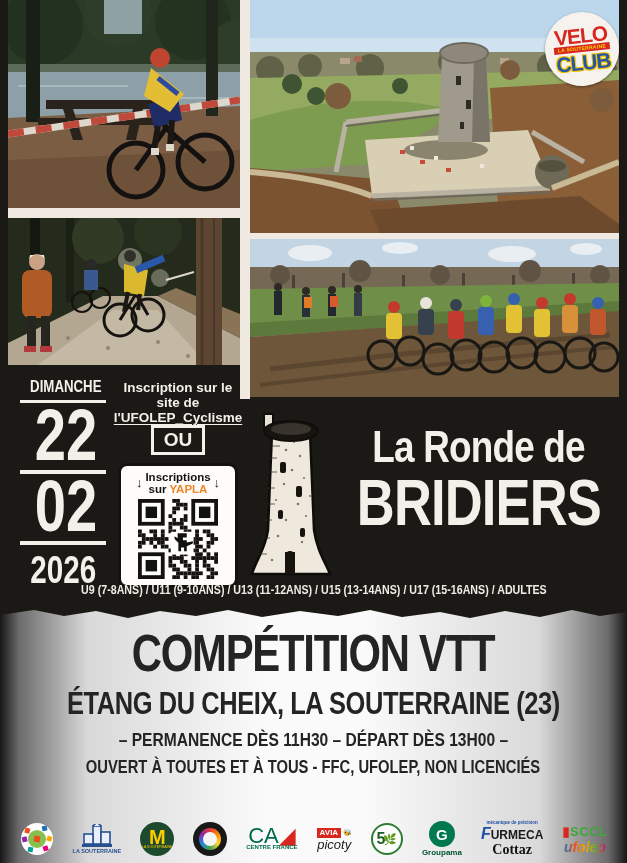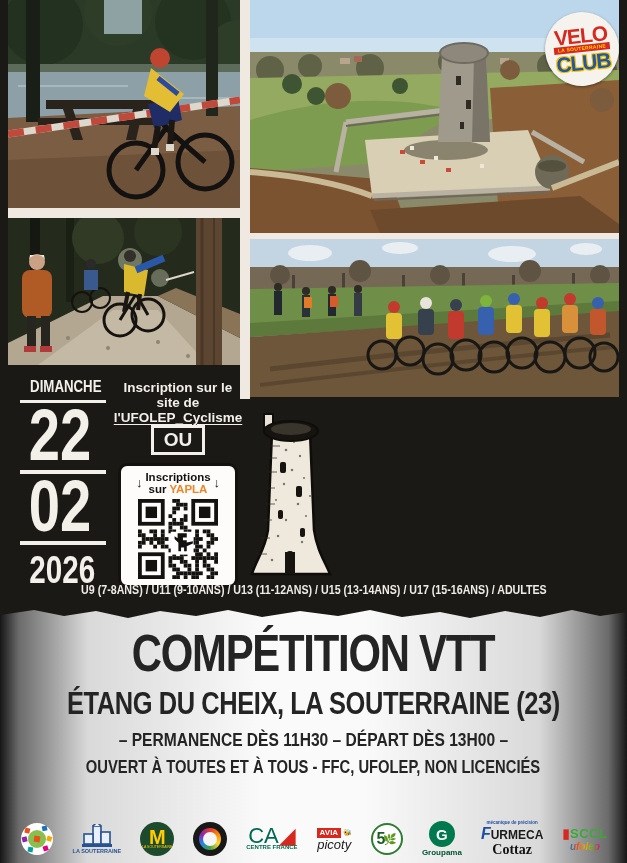--- a/index.html
+++ b/index.html
@@ -16,21 +16,21 @@
   .vc-badge{position:absolute;left:545px;top:12px;width:74px;height:74px;border-radius:50%;
             background:#f6f3ee;transform:rotate(-6deg);display:flex;flex-direction:column;
             align-items:center;justify-content:center;box-shadow:0 1px 3px rgba(0,0,0,.4);}
   .vc-velo{color:#d8271f;font-weight:700;font-size:21px;line-height:19px;letter-spacing:-1px;}
   .vc-banner{background:#d8271f;color:#ffd900;font-size:5px;font-weight:700;padding:1px 4px;
              letter-spacing:.3px;line-height:5px;}
   .vc-club{color:#2456a8;font-weight:700;font-size:21px;line-height:21px;letter-spacing:-1px;
            text-shadow:-1px -1px 0 #f4c400,1px -1px 0 #f4c400,-1px 1px 0 #f4c400,1px 1px 0 #f4c400;}
 
   
-  .date-block{position:absolute;left:20px;top:377px;width:86px;text-align:left;}
+  .date-block{position:absolute;left:20px;top:377px;width:86px;text-align:right;}
   .d-week{font-size:17px;font-weight:700;border-bottom:3px solid #f3f0ea;padding-bottom:3px;}
   .d-num{font-size:72px;font-weight:700;line-height:.9;border-bottom:4px solid #f3f0ea;padding-bottom:2px;}
   .d-num span,.d-week span,.d-year span{display:inline-block;transform:scaleX(.78);}
   .d-year{font-size:38px;font-weight:700;line-height:1;padding-top:6px;}
 
   
   .signup{position:absolute;left:112px;top:380px;width:132px;text-align:center;}
   .s-line{font-size:13.5px;font-weight:700;line-height:15px;}
   .s-underline{text-decoration:underline;text-underline-offset:2px;}
   .s-or{display:inline-block;border:3px solid #f3f0ea;padding:1px 10px;font-size:19px;
@@ -95,21 +95,21 @@
   .brico-1{font-size:11px;font-weight:700;color:#111;}
   .brico-2{color:#d8271f;}
   .brico-sub{font-size:4.5px;color:#d8271f;font-weight:700;margin-top:1px;}
   .maquin{font-size:11px;font-weight:700;color:#1f3d99;margin-top:2px;}
   .furm-sub{font-size:4.5px;color:#1f4fa0;font-weight:700;}
   .furm-main{font-size:12px;font-weight:700;color:#1a1a1a;}
   .furm-f{color:#1f4fa0;font-style:italic;font-size:16px;}
   .cottaz{font-size:14px;font-weight:700;color:#111;margin-top:1px;font-family:Liberation Serif, serif;}
   .sccl{font-size:13px;font-weight:700;color:#3aaa35;letter-spacing:.5px;}
   .sccl-dot{color:#d8271f;}
-  .ufolep{font-size:10px;font-weight:700;font-style:italic;margin-top:2px;
+  .ufolep{font-size:14px;font-weight:700;font-style:italic;margin-top:2px;
           background:linear-gradient(90deg,#1d71b8,#e94e1b,#f6a800,#6ab023,#e6007e);
           -webkit-background-clip:text;background-clip:text;color:transparent;}
   .town-svg{display:block;}
   .town-label{font-size:5.5px;font-weight:700;color:#28518f;margin-top:1px;}
 </style>
 </head>
 <body>
 
 <div class="poster">
 
@@ -557,20 +557,24 @@
         <circle cx="60" cy="130" r="1.2"></circle>
           <circle cx="30" cy="148" r="1.3"></circle>
           <circle cx="70, " cy="148" r="1.2"></circle>
         <circle cx="52" cy="30" r="1.1"></circle>
           <circle cx="34" cy="88" r="1.1"></circle>
           <circle cx="68" cy="84" r="1.1"></circle>
       </g>
     </svg>
   </div>
 
+  <div class="band-title">
+    <div class="bt1"><span class="cx">La Ronde de</span></div>
+    <div class="bt2"><span class="cx">BRIDIERS</span></div>
+  </div>
 
   <div class="categories">
     <span class="cx">U9 (7-8ANS) / U11 (9-10ANS) / U13 (11-12ANS) / U15 (13-14ANS) / U17 (15-16ANS) / ADULTES</span>
   </div>
 
   <div class="silver" style="background:linear-gradient(90deg,#161616 0%,#6b6b6b 3%,#d9d9d9 14%,#fafafa 42%,#fafafa 58%,#d9d9d9 86%,#6b6b6b 97%,#161616 100%);">
     <svg class="tear" viewBox="0 0 627 16" preserveAspectRatio="none">
       <polygon fill="#1b1916" points="0,0 627,0 627,6 600,10 572,4 540,11 505,5 470,12 440,6 402,11 370,4 338,10 300,5 262,11 228,4 196,10 160,5 128,12 96,5 64,10 34,4 0,9"></polygon>
     </svg>
     <div class="m-head"><span class="cx">COMPÉTITION VTT</span></div>

